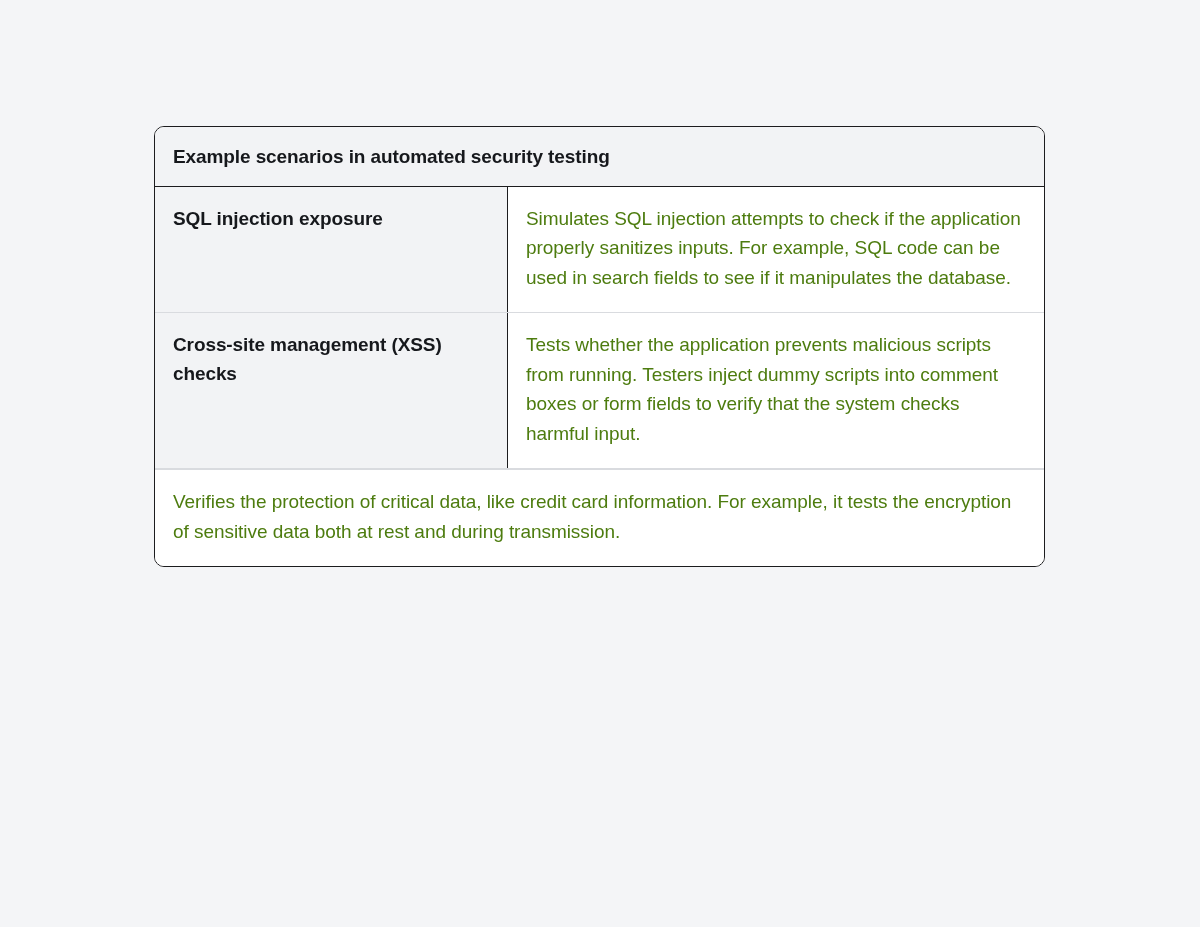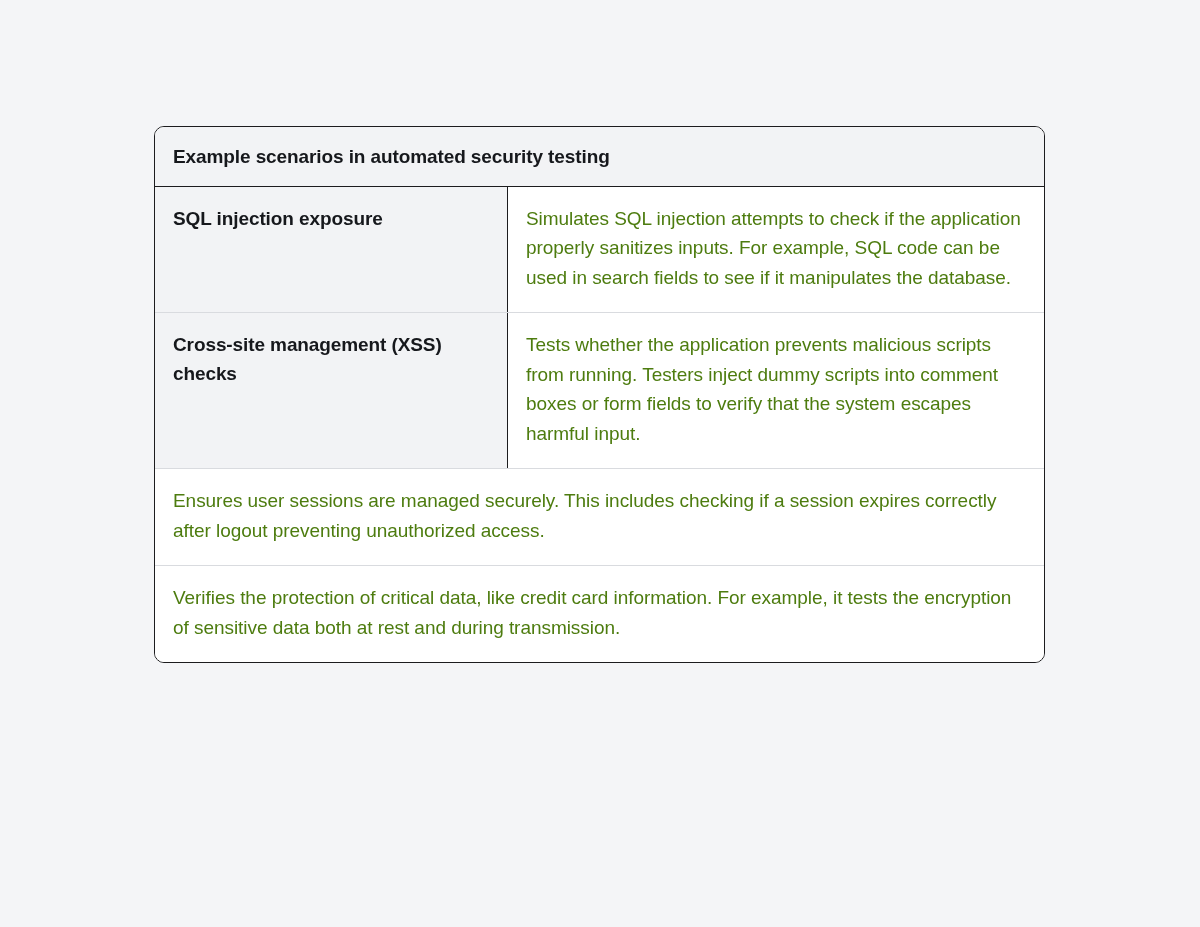--- a/index.html
+++ b/index.html
@@ -109,28 +109,25 @@
       <div class="cell-desc">
         <div class="cell-desc-text">Simulates SQL injection attempts to check if the application properly sanitizes inputs. For example, SQL code can be used in search fields to see if it manipulates the database.</div>
       </div>
     </div>
 
     <div class="table-row">
       <div class="cell-label">
         <div class="cell-label-text">Cross-site management (XSS) checks</div>
       </div>
       <div class="cell-desc">
-        <div class="cell-desc-text">Tests whether the application prevents malicious scripts from running. Testers inject dummy scripts into comment boxes or form fields to verify that the system escapes harmful input.</div>
+        <div class="cell-desc-text">Tests whether the application prevents malicious scripts from running. Testers inject dummy scripts into comment boxes or form fields to verify that the system checks harmful input.</div>
       </div>
     </div>
 
     <div class="table-row">
-      <div class="cell-desc">
-        <div class="cell-desc-text">Ensures user sessions are managed securely. This includes checking if a session expires correctly after logout preventing unauthorized access.</div>
-      </div>
     </div>
 
     <div class="table-row">
       <div class="cell-desc">
         <div class="cell-desc-text">Verifies the protection of critical data, like credit card information. For example, it tests the encryption of sensitive data both at rest and during transmission.</div>
       </div>
     </div>
 
   </div>
 

